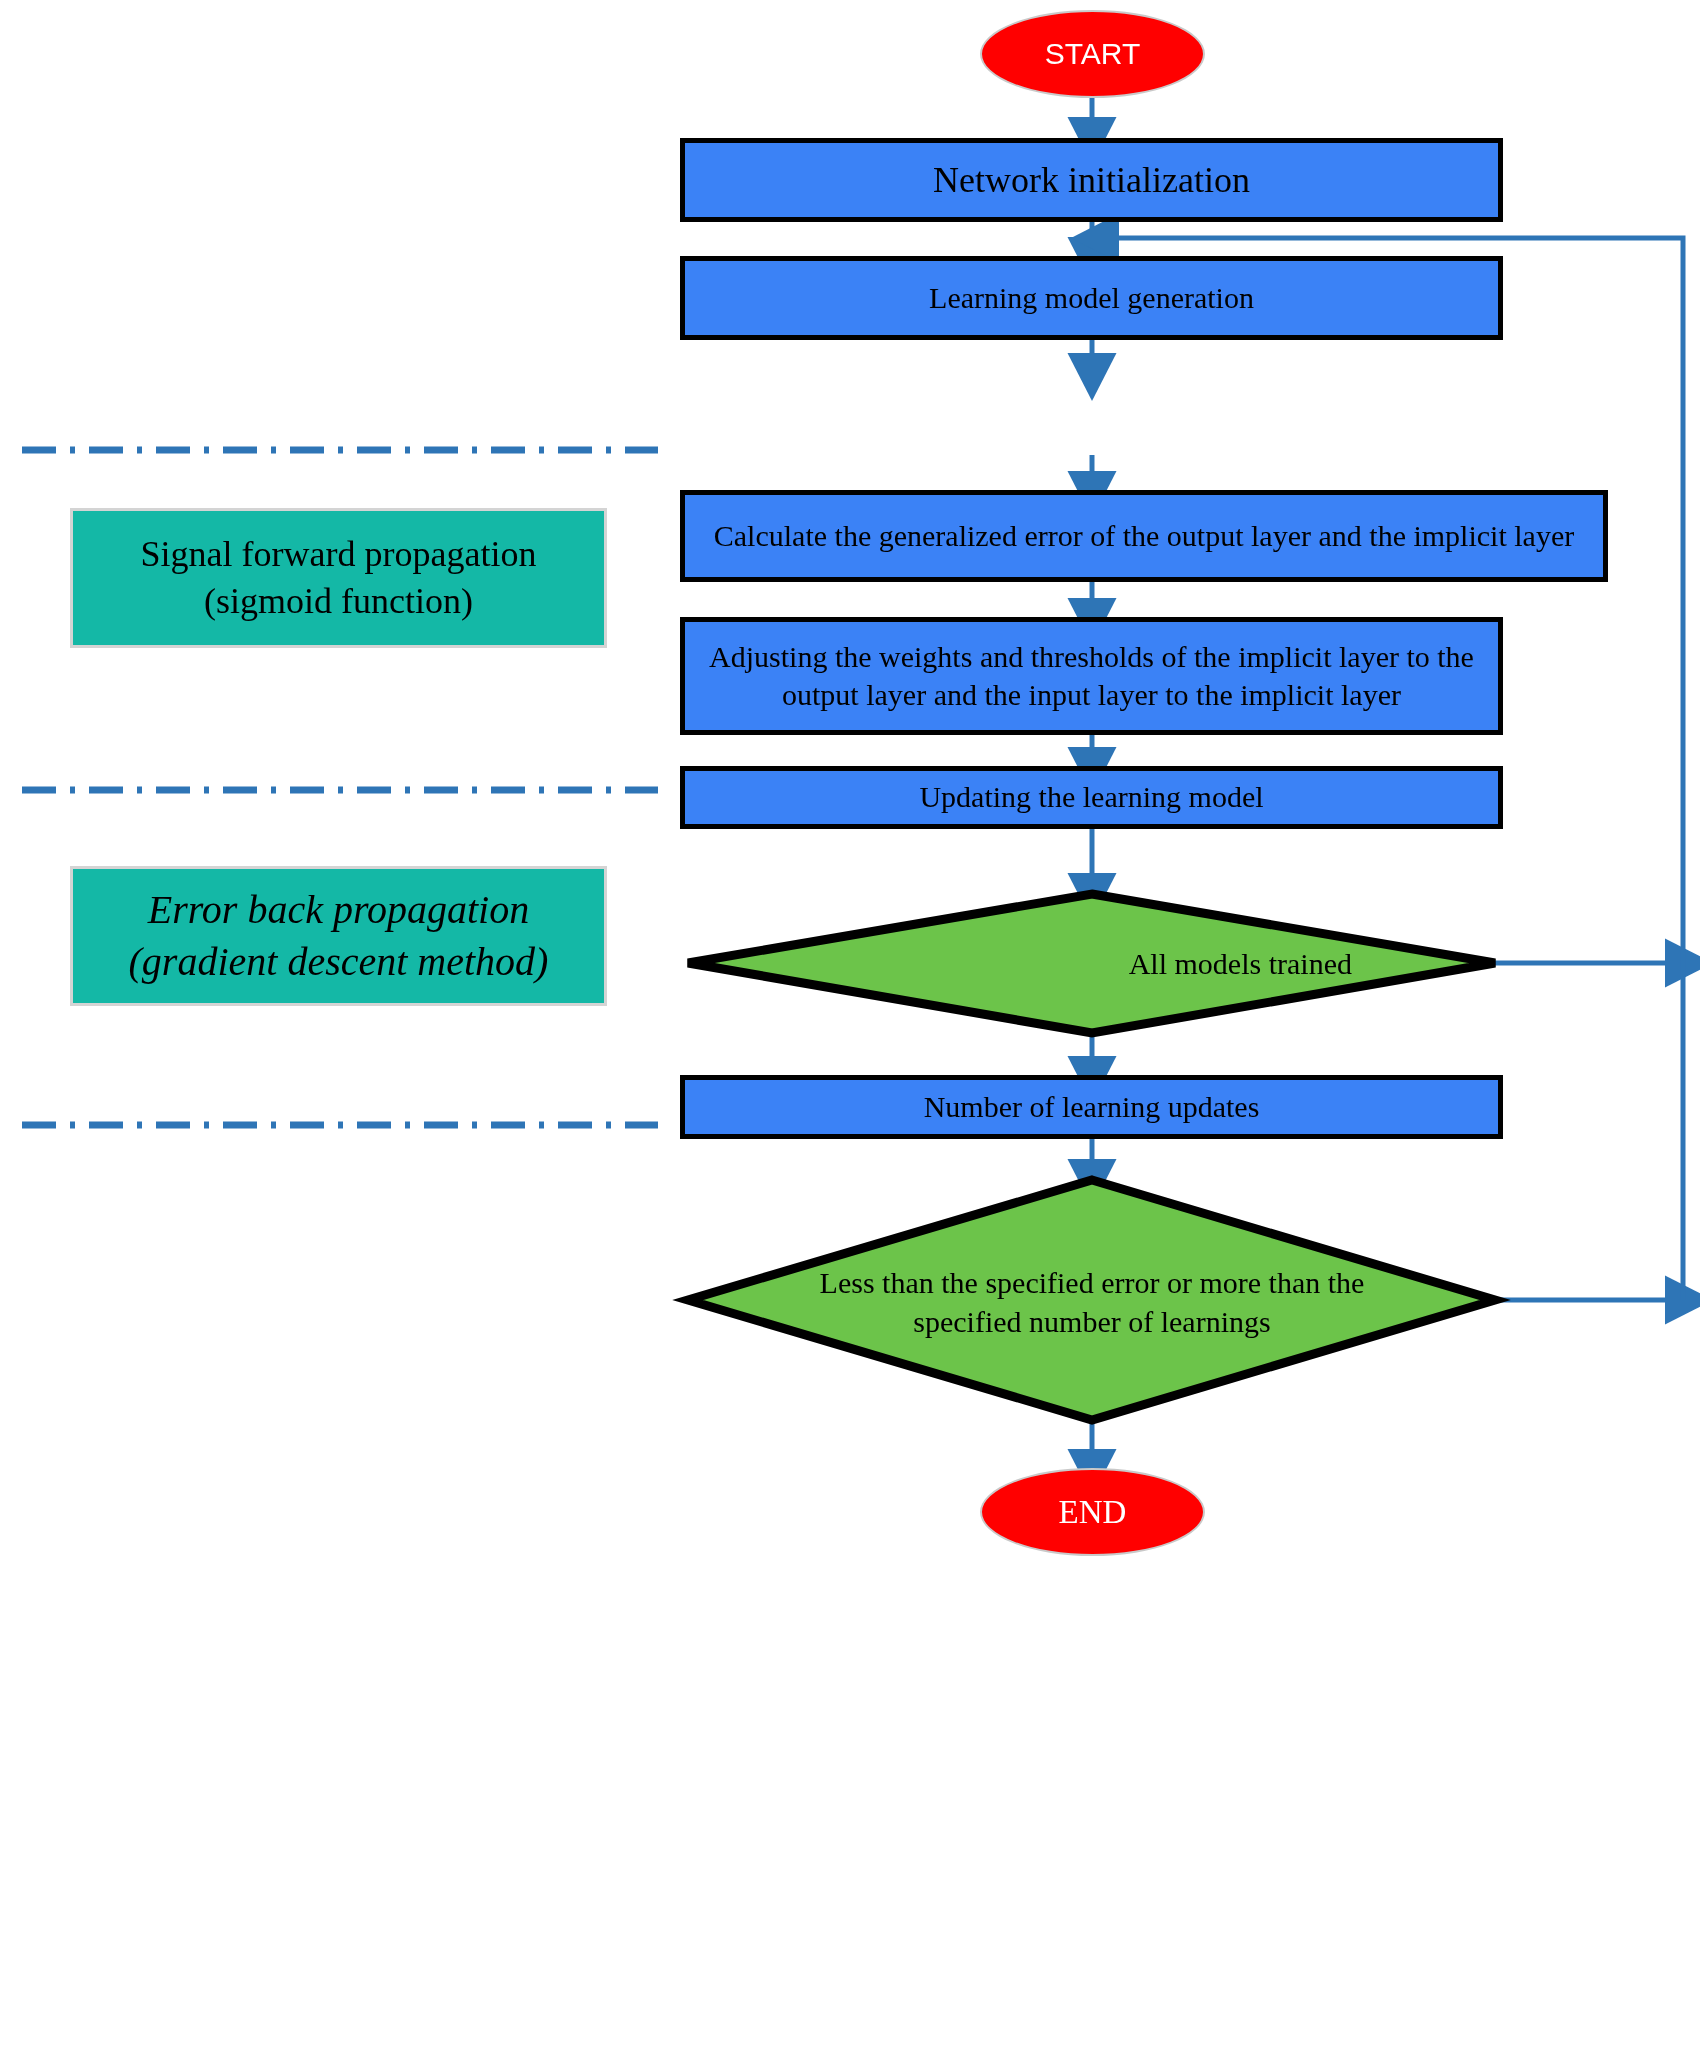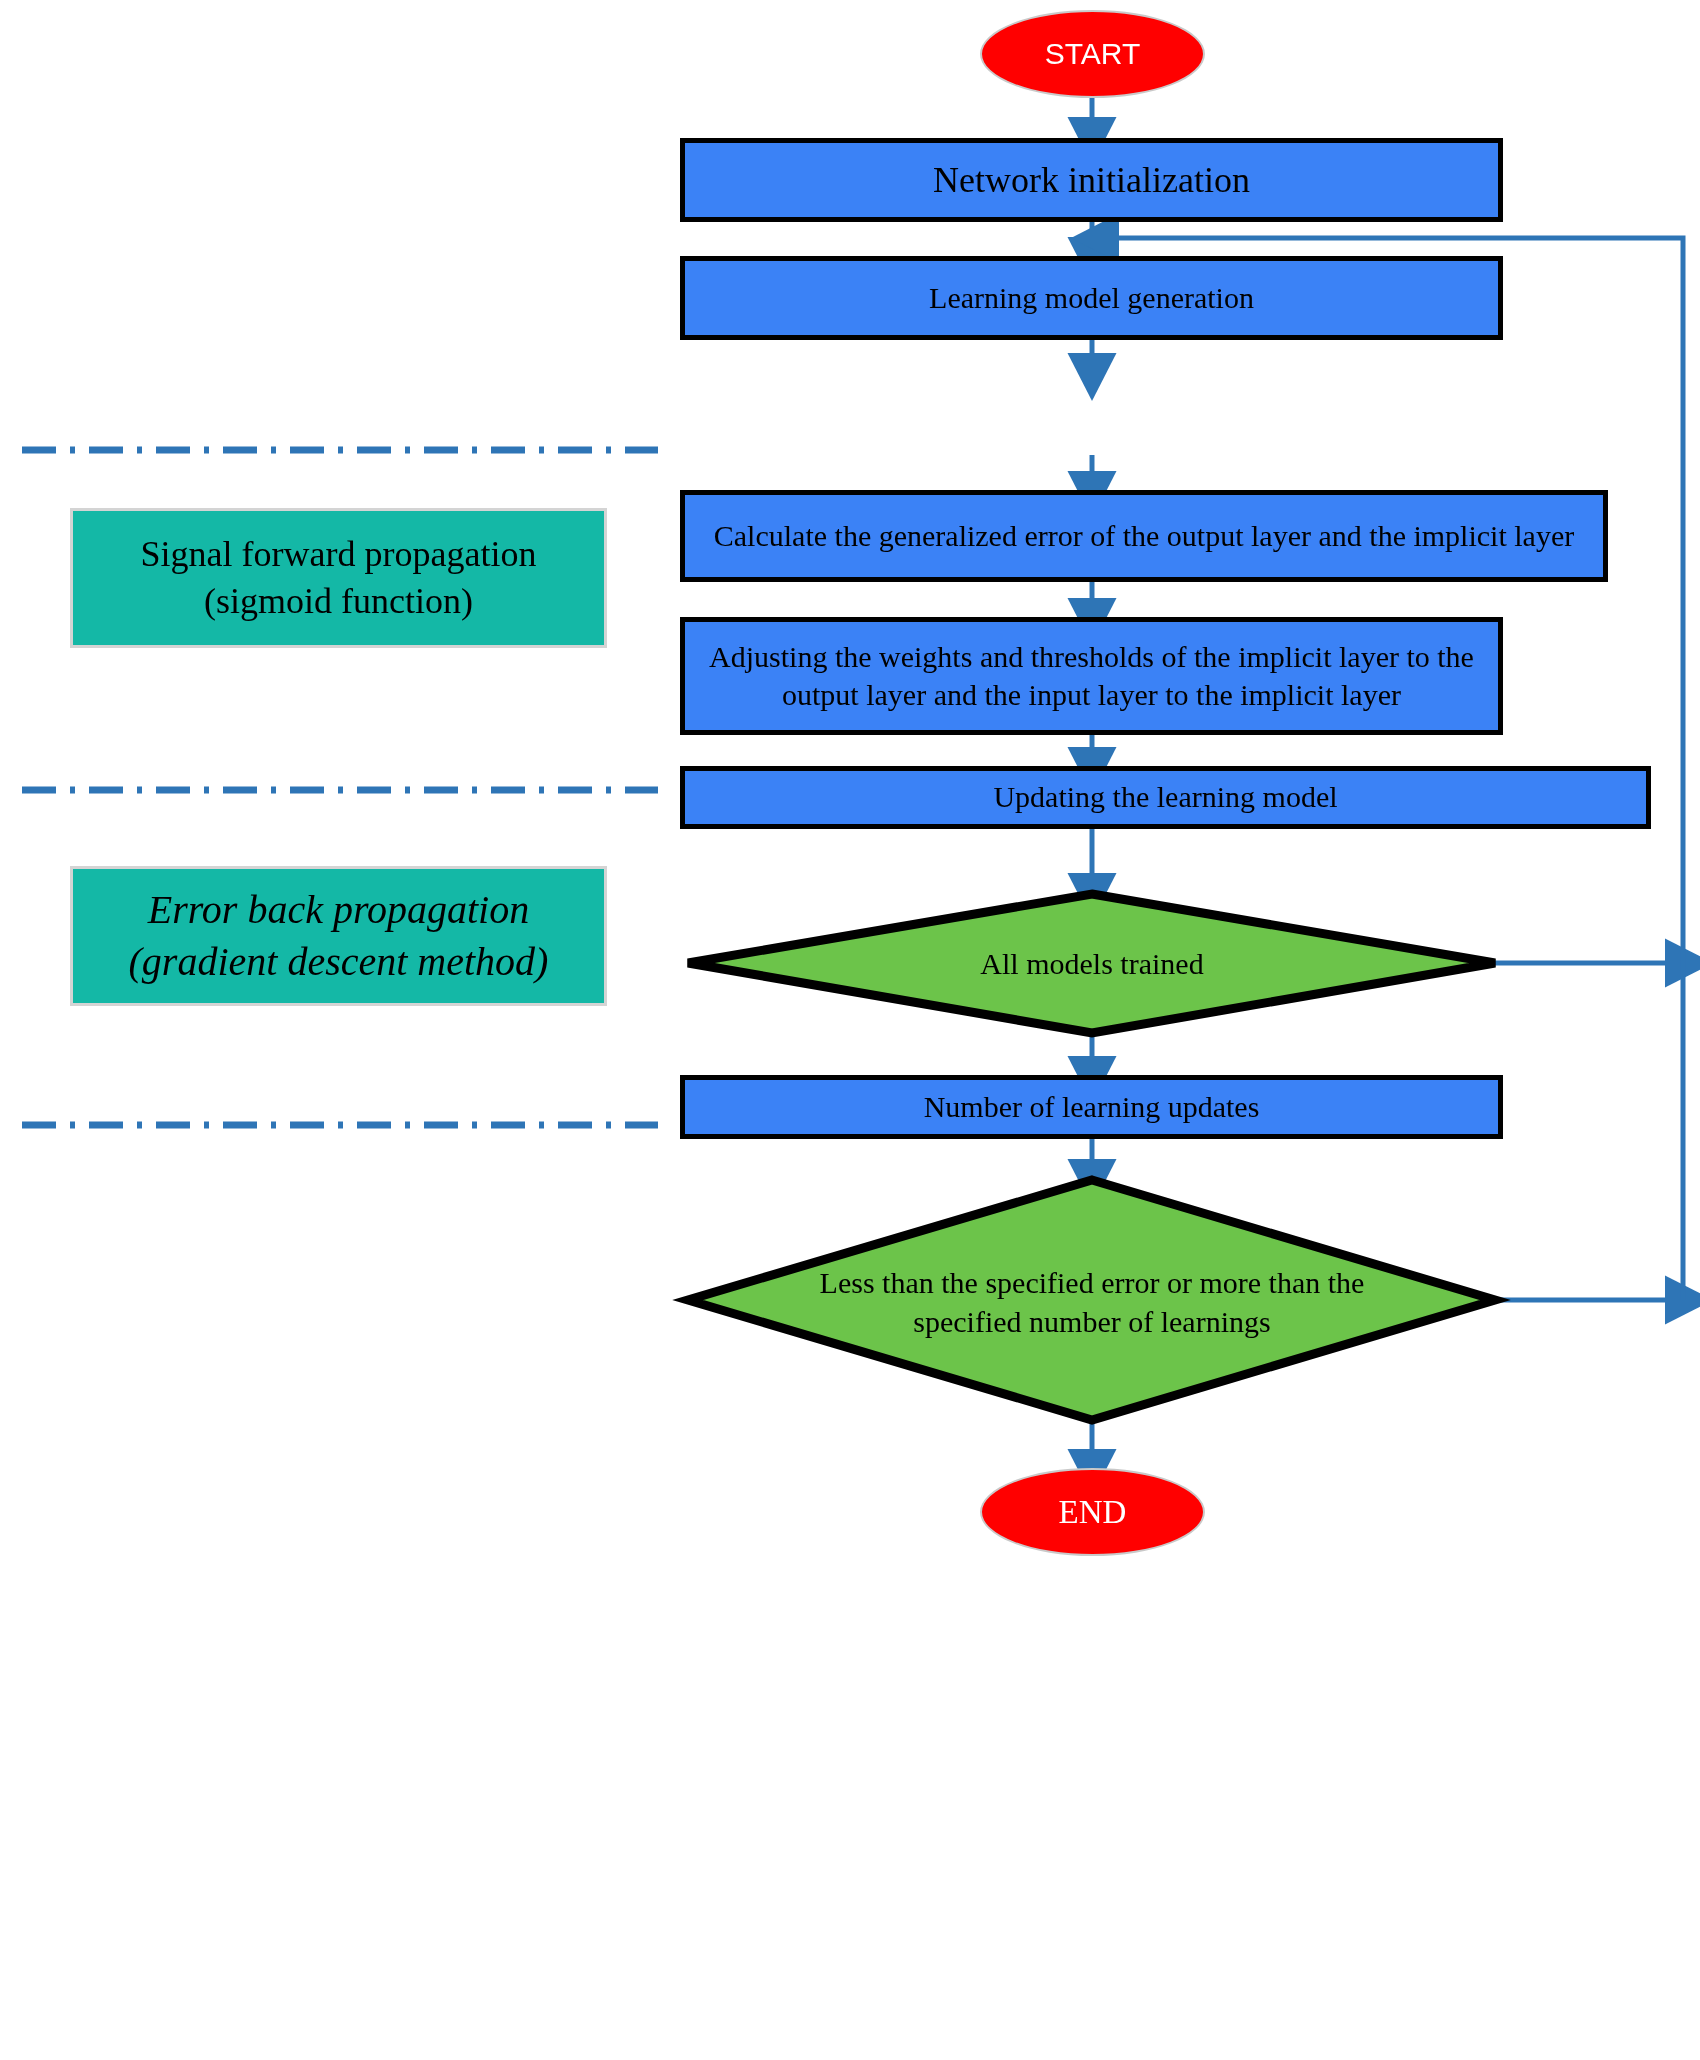--- a/index.html
+++ b/index.html
@@ -76,29 +76,29 @@
 
 
   <div class="node proc" style="left:680px;top:490px;width:928px;height:92px;font-size:30px;">
     <span class="t">Calculate the generalized error of the output layer and the implicit layer</span>
   </div>
 
   <div class="node proc" style="left:680px;top:617px;width:823px;height:118px;font-size:30px;">
     <span class="t">Adjusting the weights and thresholds of the implicit layer to the output layer and the input layer to the implicit layer</span>
   </div>
 
-  <div class="node proc" style="left:680px;top:766px;width:971px;height:63px;font-size:30px;">
+  <div class="node proc" style="left:680px;top:766px;width:823px;height:63px;font-size:30px;">
     <span class="t">Updating the learning model</span>
   </div>
 
   <div class="node proc" style="left:680px;top:1075px;width:823px;height:64px;font-size:30px;">
     <span class="t">Number of learning updates</span>
   </div>
 
-  <div class="diamond-label" style="left:832px;top:930px;width:520px;height:66px;font-size:30px;">
+  <div class="diamond-label" style="left:832px;top:930px;width:520px;height:66px;font-size:30px;justify-content:flex-end;">
     <span>All models trained</span>
   </div>
 
   <div class="diamond-label" style="left:790px;top:1250px;width:604px;height:104px;font-size:30px;">
     <span>Less than the specified error or more than the specified number of learnings</span>
   </div>
 
   <div class="node note" style="left:70px;top:508px;width:537px;height:140px;font-size:36px;flex-direction:column;">
     <span>Signal forward propagation</span>
     <span>(sigmoid function)</span>

